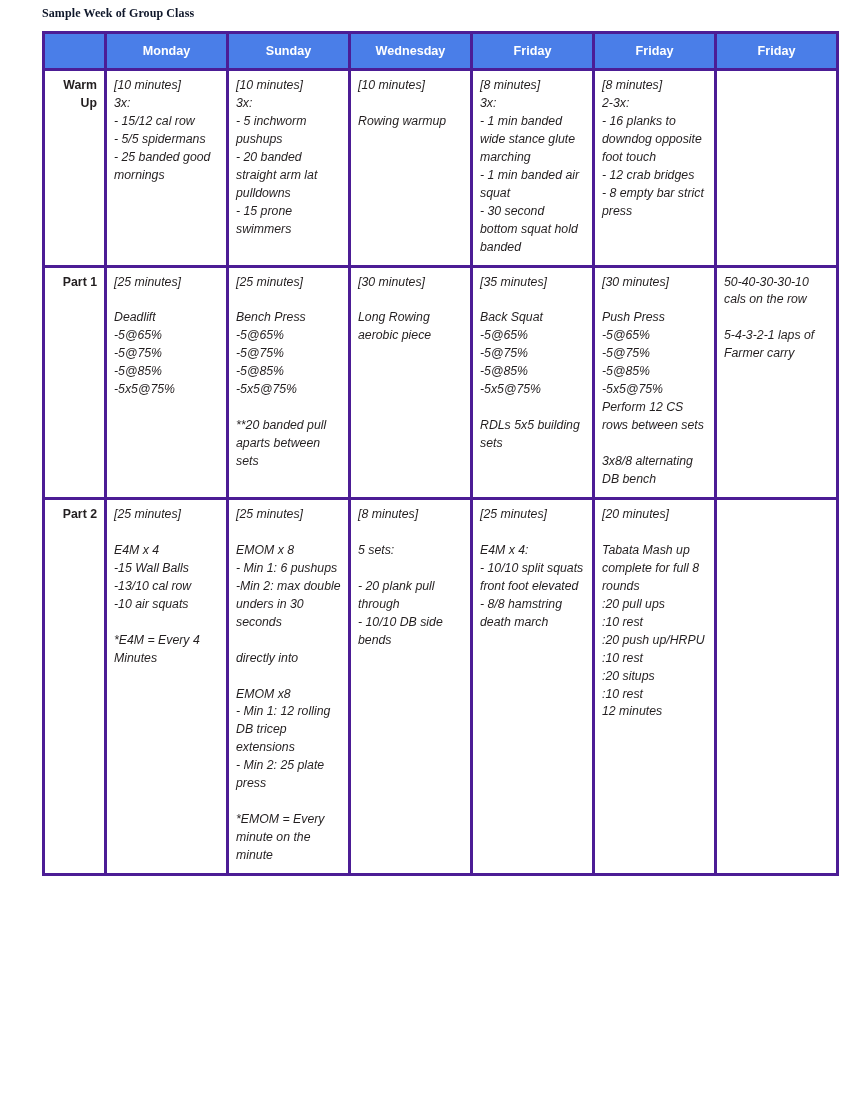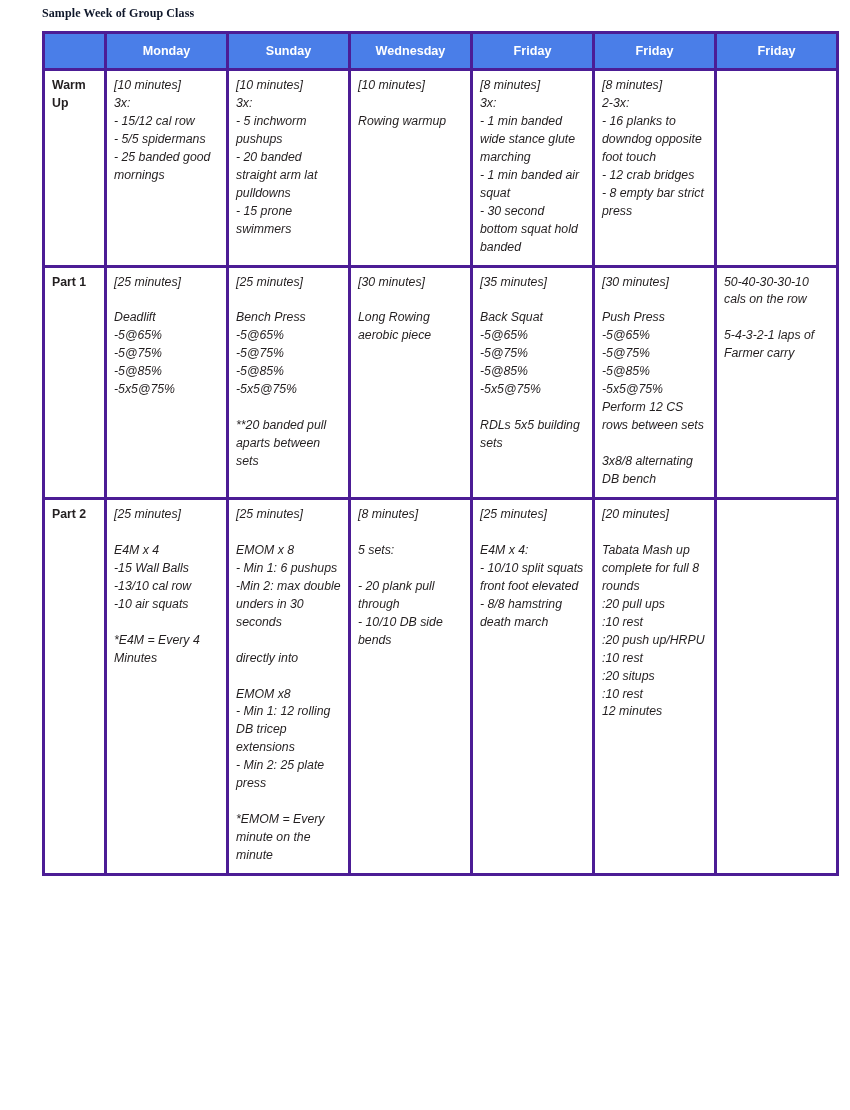--- a/index.html
+++ b/index.html
@@ -51,21 +51,21 @@
     text-align: center;
     vertical-align: middle;
     height: 26px;
     padding: 4px 4px;
     font-size: 12.6px;
   }
   table.schedule thead th.corner {
     background: #4a7ee8;
   }
   td.row-label {
-    text-align: left;
+    text-align: right;
     vertical-align: middle;
     font-weight: bold;
     font-size: 12.4px;
     padding: 4px 2px;
   }
   .cell-text {
     white-space: pre-wrap;
     word-wrap: break-word;
     display: block;
     font-style: italic;

